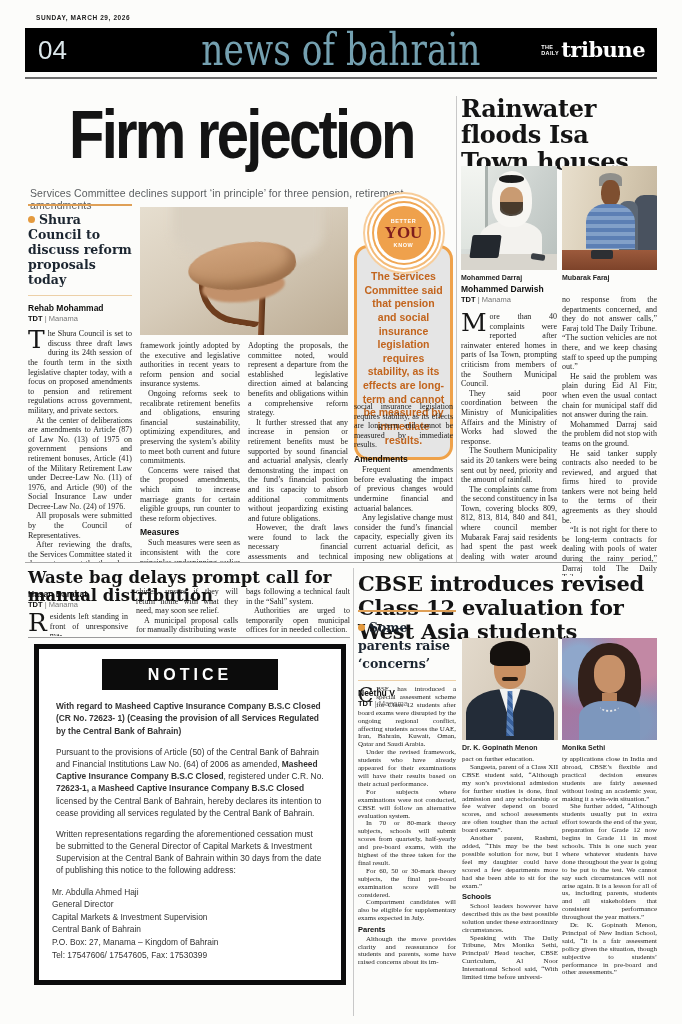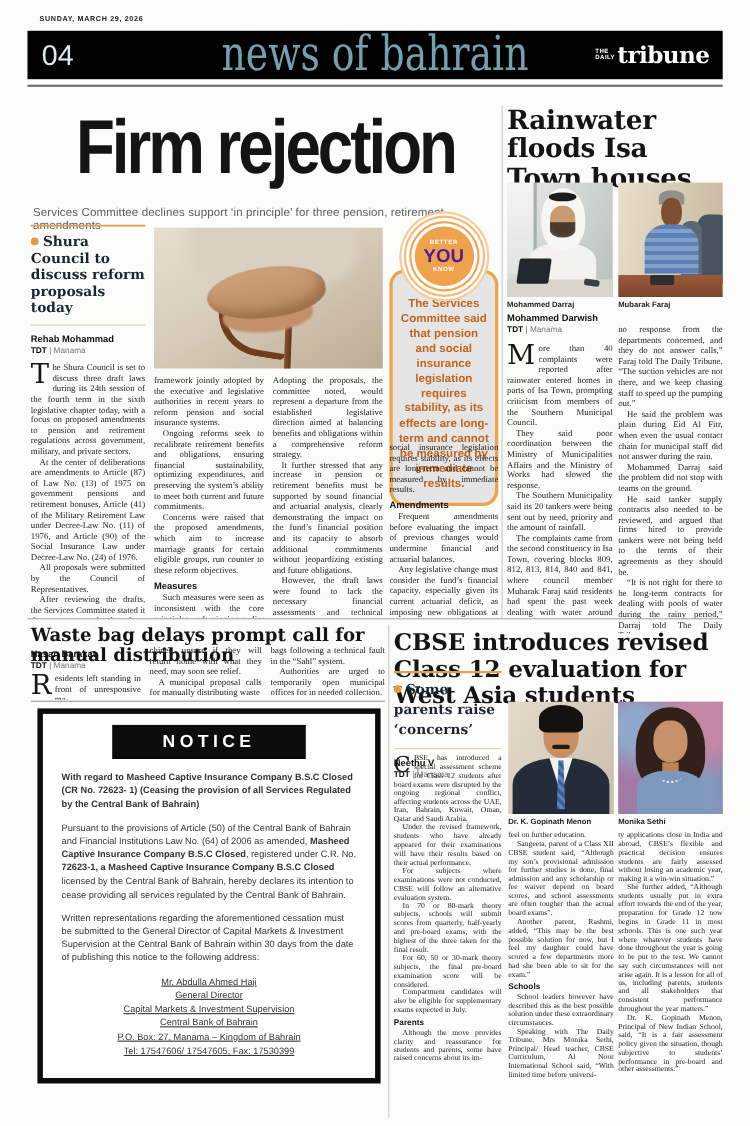--- a/index.html
+++ b/index.html
@@ -104,33 +104,33 @@
   .ph-sethi .top{left:18%;top:62%;width:64%;height:40%;background:#7d97bd;border-radius:40% 40% 0 0;}
   .ph-sethi .necklace{left:40%;top:63%;width:20%;height:8%;border-bottom:2px dotted #e9e9e9;border-radius:50%;}
 
   
   .byk{position:absolute;left:354px;top:206px;width:99px;display:flex;flex-direction:column;align-items:center;}
   .byk-circle{position:relative;z-index:2;width:54px;height:54px;border-radius:50%;background:#efa14c;
               display:flex;flex-direction:column;align-items:center;justify-content:center;
               box-shadow:0 0 0 3px #fff,0 0 0 5px #f0a755,0 0 0 8px #fff,0 0 0 10px #f3ba78,0 0 0 12px #fff,0 0 0 14px #f7cd9b;}
   .byk-better,.byk-know{font-family:"Liberation Sans",sans-serif;font-weight:bold;font-size:5.5px;
               color:#fff;letter-spacing:.6px;}
-  .byk-you{font-family:Liberation Sans, sans-serif;font-weight:bold;font-size:17px;line-height:18px;color:#4c1d95;}
+  .byk-you{font-family:Liberation Serif, serif;font-weight:bold;font-size:17px;line-height:18px;color:#7f1d1d;}
   .byk-box{margin-top:-15px;width:100%;box-sizing:border-box;border:3px solid #efa24a;border-radius:14px;
            background:#e5e5e5;padding:22px 5px 10px;font-family:"Liberation Sans",sans-serif;font-weight:bold;
            font-size:10.5px;line-height:1.3;color:#c2641c;text-align:center;}
 
   
   .notice{position:absolute;left:34px;top:644px;width:312px;height:341px;box-sizing:border-box;
           border:5px solid #0c0c0c;background:#fff;padding:8px 13px;overflow:hidden;
           font-family:"Liberation Sans",sans-serif;font-size:8.4px;line-height:1.45;color:#333;text-align:left;}
   .notice-bar{width:176px;margin:2px auto 10px;background:#0c0c0c;color:#fff;text-align:center;
               font-size:16px;font-weight:bold;letter-spacing:4px;padding:4px 0;}
   .notice p{margin:0 4px 9px;}
-  .addr{text-align:center;margin:0;line-height:1.5;text-decoration:underline;}
+  .addr{margin:0;line-height:1.5;}
 </style>
 </head>
 <body>
 
 <div class="page">
 
   <div class="date-line">SUNDAY, MARCH 29, 2026</div>
   <div class="band">
     <div class="page-num">04</div>
     <div class="masthead"><span>news of bahrain</span></div>
@@ -317,21 +317,21 @@
       <div class="para drop"><span class="dropcap">C</span>BSE has introduced a special assessment scheme for Class 12 students after board exams were disrupted by the ongoing regional conflict, affecting students across the UAE, Iran, Bahrain, Kuwait, Oman, Qatar and Saudi Arabia.</div>
       <div class="para">Under the revised framework, students who have already appeared for their examinations will have their results based on their actual performance.</div>
       <div class="para">For subjects where examinations were not conducted, CBSE will follow an alternative evaluation system.</div>
       <div class="para">In 70 or 80-mark theory subjects, schools will submit scores from quarterly, half-yearly and pre-board exams, with the highest of the three taken for the final result.</div>
       <div class="para">For 60, 50 or 30-mark theory subjects, the final pre-board examination score will be considered.</div>
       <div class="para">Compartment candidates will also be eligible for supplementary exams expected in July.</div>
       <div class="subhead">Parents</div>
       <div class="para">Although the move provides clarity and reassurance for students and parents, some have raised concerns about its im-</div>
     </div>
   <div class="col small" style="left:462px;top:756px;width:96px;height:258px;">
-      <div class="para cont">feel on further education.</div>
+      <div class="para cont">pact on further education.</div>
       <div class="para">Sangeeta, parent of a Class XII CBSE student said, “Although my son’s provisional admission for further studies is done, final admission and any scholarship or fee waiver depend on board scores, and school assessments are often tougher than the actual board exams”.</div>
       <div class="para">Another parent, Rashmi, added, “This may be the best possible solution for now, but I feel my daughter could have scored a few departments more had she been able to sit for the exam.”</div>
       <div class="subhead">Schools</div>
       <div class="para">School leaders however have described this as the best possible solution under these extraordinary circumstances.</div>
       <div class="para">Speaking with The Daily Tribune, Mrs Monika Sethi, Principal/ Head teacher, CBSE Curriculum, Al Noor International School said, “With limited time before universi-</div>
     </div>
   <div class="col small" style="left:562px;top:756px;width:95px;height:258px;">
       <div class="para cont">ty applications close in India and abroad, CBSE’s flexible and practical decision ensures students are fairly assessed without losing an academic year, making it a win-win situation.”</div>
       <div class="para">She further added, “Although students usually put in extra effort towards the end of the year, preparation for Grade 12 now begins in Grade 11 in most schools. This is one such year where whatever students have done throughout the year is going to be put to the test. We cannot say such circumstances will not arise again. It is a lesson for all of us, including parents, students and all stakeholders that consistent performance throughout the year matters.”</div>
       <div class="para">Dr. K. Gopinath Menon, Principal of New Indian School, said, “It is a fair assessment policy given the situation, though subjective to students’ performance in pre-board and other assessments.”</div>

